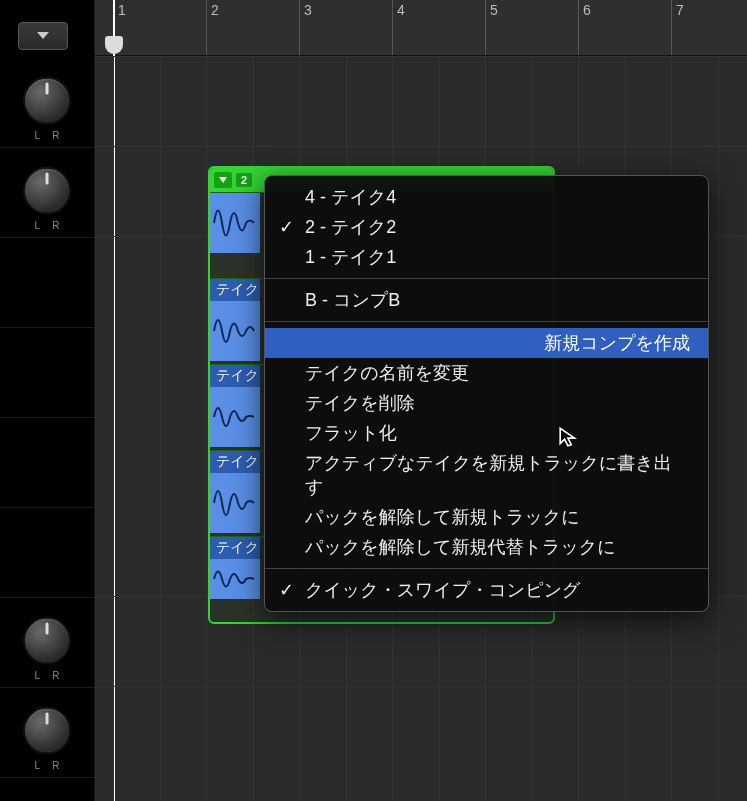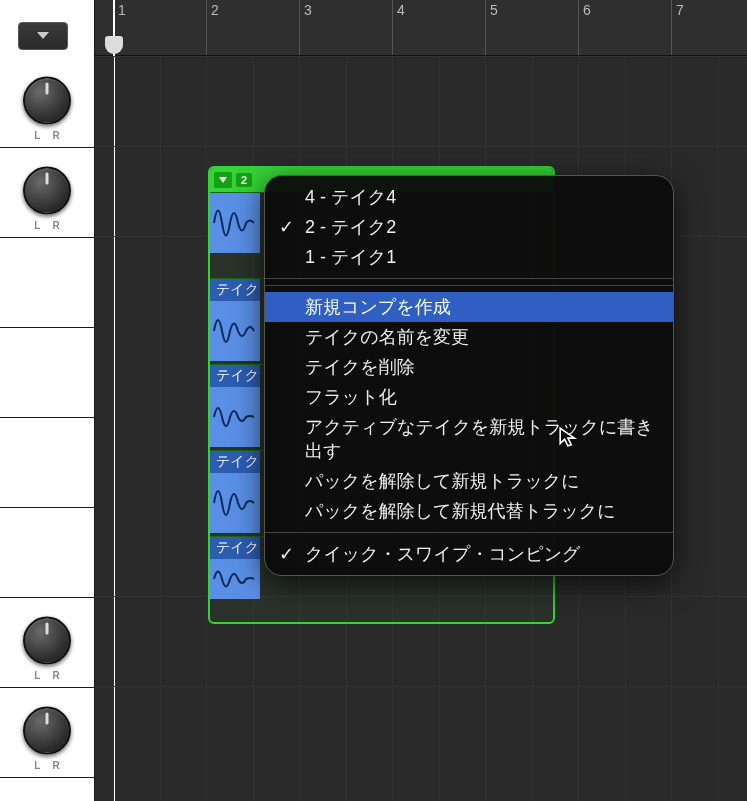--- a/index.html
+++ b/index.html
@@ -8,23 +8,22 @@
       height: 801px;
       background: #2a2a2a;
       font-family: -apple-system, "Hiragino Sans", sans-serif;
       overflow: hidden;
       position: relative;
     }
     .track-header-col {
       position: absolute;
       left: 0; top: 0;
       width: 95px; height: 801px;
-      background: #ffffff;
+      background: #000000;
       border-right: 1px solid #1a1a1a;
-      font-weight: bold;
     }
     .dropdown-toggle {
       position: absolute;
       left: 18px; top: 22px;
       width: 50px; height: 28px;
       background: linear-gradient(#3a3a3a,#2a2a2a);
       border: 1px solid #555;
       border-radius: 4px;
       display: flex;
       align-items: center;
@@ -170,39 +169,40 @@
       width: 50px;
       background: #5a8fe6;
       position: relative;
       overflow: hidden;
     }
     .wave-strip svg { position: absolute; left:0; top:0; }
     .first-lane .wave-strip { width: 50px; margin-top: 0; }
     .context-menu {
       position: absolute;
       left: 264px; top: 175px;
-      width: 410px;
+      width: 445px;
       background: rgba(12,12,12,.97);
       border: 1px solid #555;
-      border-radius: 18px;
+      border-radius: 8px;
       box-shadow: 0 8px 30px rgba(0,0,0,.7);
       padding: 6px 0;
       color: #eee;
       font-size: 18px;
     }
     .menu-item {
       display: flex;
       align-items: center;
       padding: 3px 18px 3px 40px;
       position: relative;
       cursor: default;
     }
     .menu-item.highlight {
       background: #2f5fc0;
       color: #fff;
+      justify-content: flex-end;
     }
     .menu-item .check {
       position: absolute;
       left: 14px;
       top: 50%;
       transform: translateY(-50%);
     }
     .menu-sep {
       height: 1px;
       background: #444;
@@ -338,20 +338,23 @@
     <span>4 - テイク4</span>
   </div>
   <div class="menu-item">
     <span class="check">✓</span>
     <span>2 - テイク2</span>
   </div>
   <div class="menu-item">
     <span>1 - テイク1</span>
   </div>
   <div class="menu-sep"></div>
+  <div class="menu-item">
+    <span>B - コンプB</span>
+  </div>
   <div class="menu-sep"></div>
   <div class="menu-item highlight">
     <span>新規コンプを作成</span>
   </div>
   <div class="menu-item">
     <span>テイクの名前を変更</span>
   </div>
   <div class="menu-item">
     <span>テイクを削除</span>
   </div>

